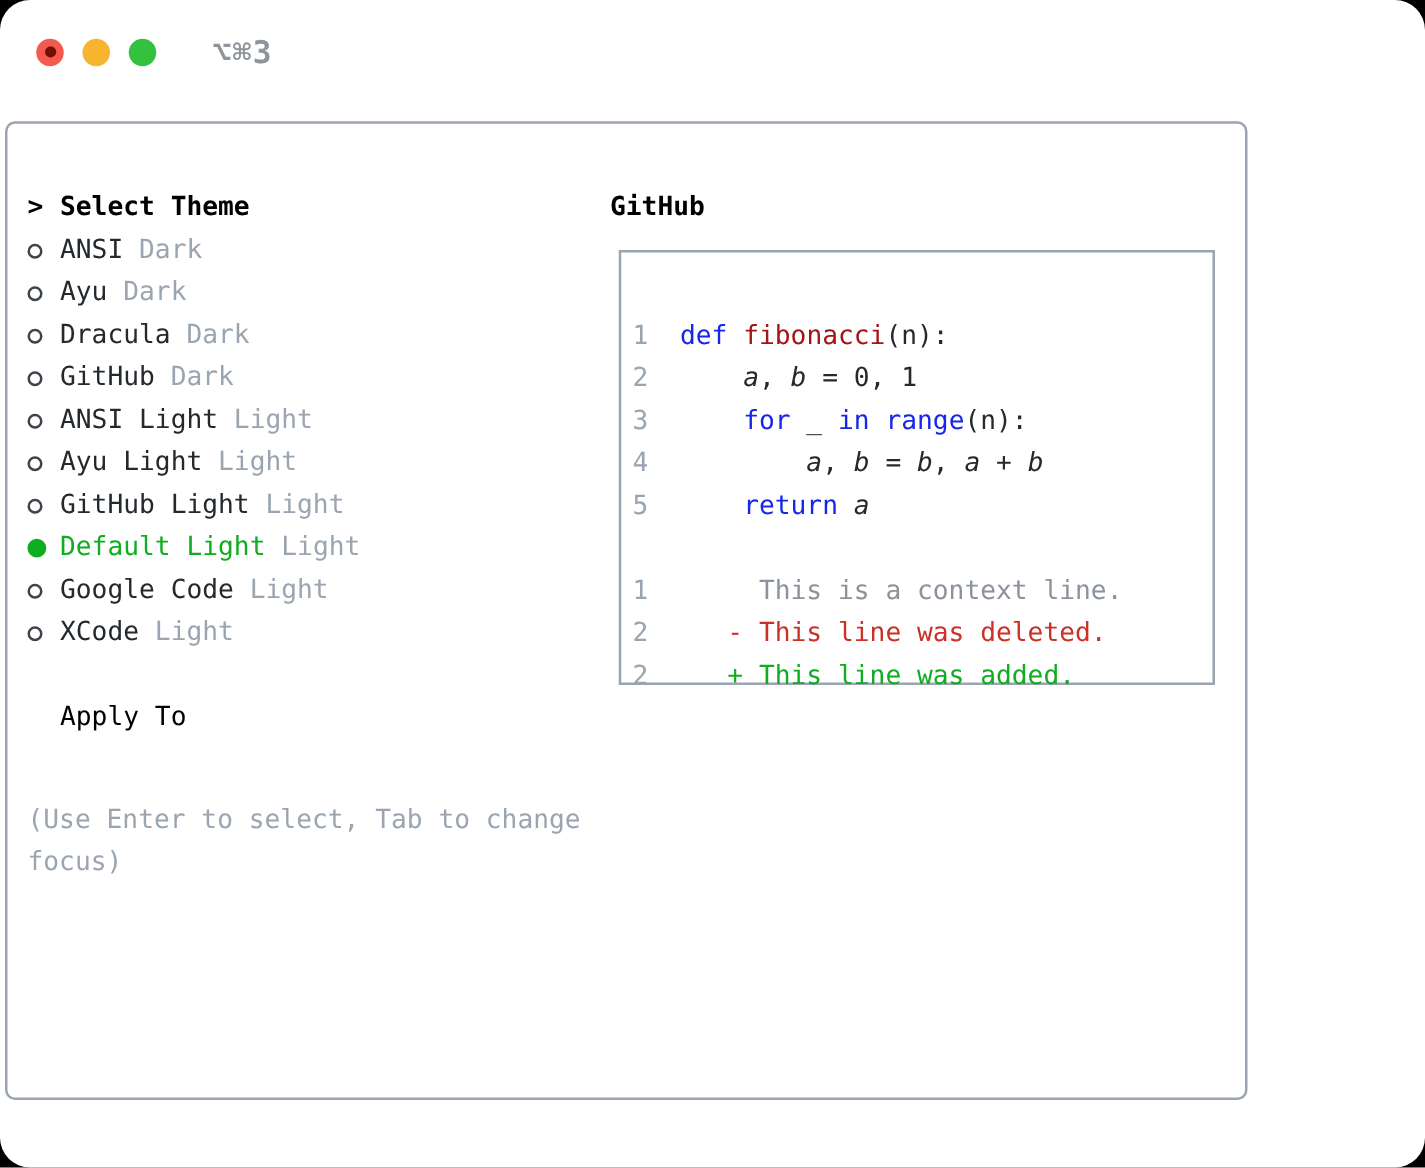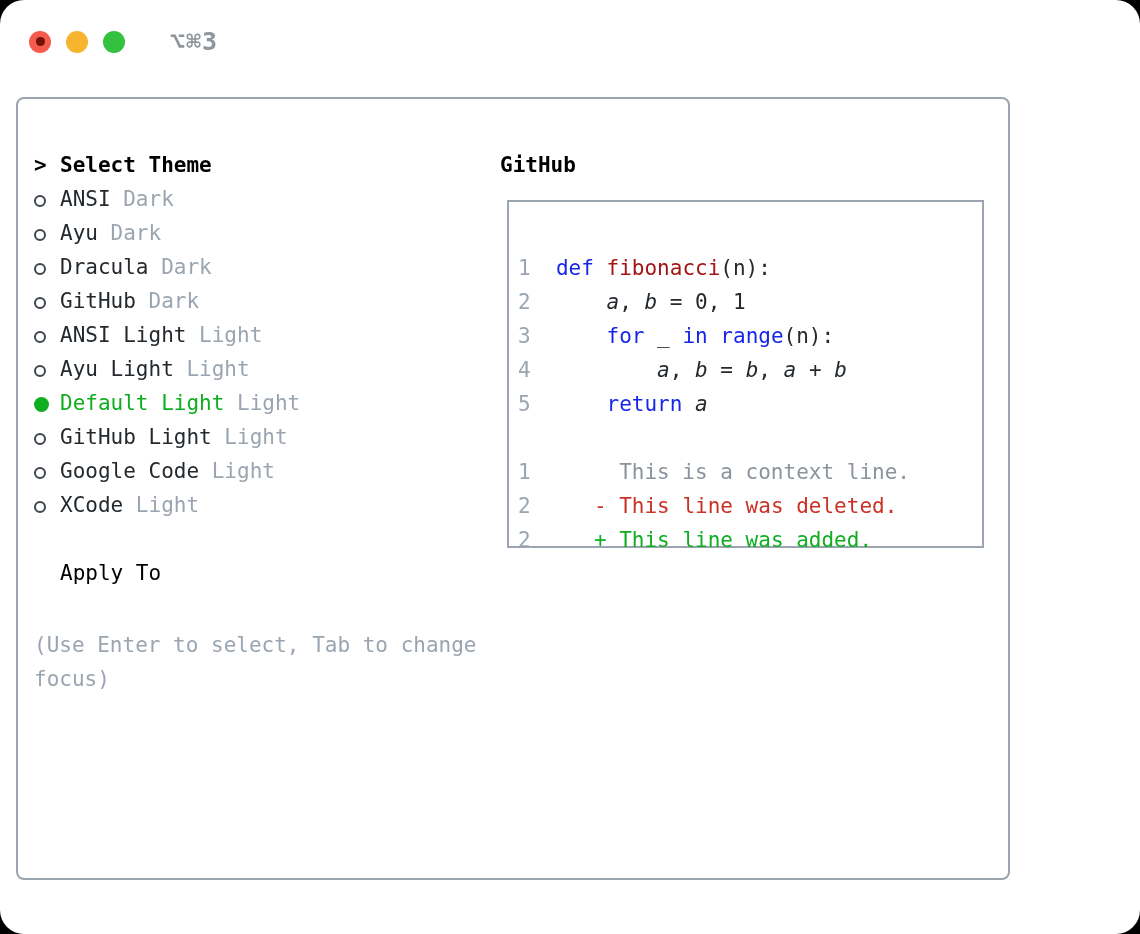--- a/index.html
+++ b/index.html
@@ -16,34 +16,34 @@
   .window{position:absolute;inset:0;background:var(--window-bg);border-radius:24px}
   
   .titlebar{position:absolute;left:29px;top:27px;display:flex;align-items:center}
   .light{width:22px;height:22px;border-radius:50%;margin-right:15px;position:relative;display:inline-block}
   .light.red{background:var(--traffic-red)}
   .light.yellow{background:var(--traffic-yellow)}
   .light.green{background:var(--traffic-green)}
   .light .dot{position:absolute;left:6.5px;top:6.5px;width:9px;height:9px;border-radius:50%;background:var(--traffic-red-dot)}
   .win-title{margin-left:30px;color:var(--title-gray);font-size:25px;font-weight:700;letter-spacing:1px}
   
-  .main-box{position:absolute;left:16px;top:97px;width:994px;height:783px;border:2px solid var(--border-gray);border-radius:8px;background:var(--window-bg)}
+  .main-box{position:absolute;left:4px;top:97px;width:994px;height:783px;border:2px solid var(--border-gray);border-radius:8px;background:var(--window-bg)}
   .left-col{position:absolute;left:16px;top:49px;font-size:21px;line-height:34px;color:var(--ink)}
   .row{white-space:pre;height:34px}
   .row.blank{height:34px}
   .marker{display:inline-block;width:26px}
   .prompt{font-weight:700;color:var(--heading-black)}
   .heading{font-weight:700;color:var(--heading-black)}
   .subheading{color:var(--heading-black)}
   .dot-ring{display:inline-block;width:12px;height:12px;border:2px solid var(--ring-gray);border-radius:50%;vertical-align:-1px}
   .dot-filled{display:inline-block;width:15px;height:15px;border-radius:50%;background:var(--accent-green);vertical-align:-2px}
   .item .name{color:var(--ink)}
   .item.selected .name{color:var(--accent-green)}
   .variant{color:var(--muted-gray)}
-  .hint{width:445px;color:var(--muted-gray);font-size:21px;line-height:34px;margin-top:4px}
+  .hint{width:445px;color:var(--muted-gray);font-size:21px;line-height:34px;margin-top:14px}
   
   .preview-title{position:absolute;left:482px;top:49px;font-size:21px;line-height:34px;font-weight:700;color:var(--heading-black)}
   .preview-box{position:absolute;left:489px;top:101px;width:477px;height:348px;border:2px solid var(--border-gray);background:var(--window-bg)}
   .code{padding:49px 0 0 9px;font-size:21px;line-height:34px}
   .code-line{white-space:pre;height:34px}
   .c-num{color:var(--muted-gray)}
   .c-kw{color:var(--keyword-blue)}
   .c-fn{color:var(--function-red)}
   .c-plain{color:var(--ink)}
   .c-var{color:var(--ink);font-style:italic}
@@ -69,22 +69,22 @@
 
     <div class="left-col">
       <div class="row"><span class="marker prompt">&gt;</span><span class="heading">Select Theme</span></div>
       <div id="theme-list">
           <div class="row item"><span class="marker"><span class="dot-ring"></span></span><span class="name">ANSI</span><span class="variant"> Dark</span></div>
           <div class="row item"><span class="marker"><span class="dot-ring"></span></span><span class="name">Ayu</span><span class="variant"> Dark</span></div>
           <div class="row item"><span class="marker"><span class="dot-ring"></span></span><span class="name">Dracula</span><span class="variant"> Dark</span></div>
           <div class="row item"><span class="marker"><span class="dot-ring"></span></span><span class="name">GitHub</span><span class="variant"> Dark</span></div>
           <div class="row item"><span class="marker"><span class="dot-ring"></span></span><span class="name">ANSI Light</span><span class="variant"> Light</span></div>
           <div class="row item"><span class="marker"><span class="dot-ring"></span></span><span class="name">Ayu Light</span><span class="variant"> Light</span></div>
+          <div class="row item"><span class="marker"><span class="dot-ring"></span></span><span class="name">GitHub Light</span><span class="variant"> Light</span></div>
           <div class="row item selected"><span class="marker"><span class="dot-filled"></span></span><span class="name">Default Light</span><span class="variant"> Light</span></div>
-          <div class="row item"><span class="marker"><span class="dot-ring"></span></span><span class="name">GitHub Light</span><span class="variant"> Light</span></div>
           <div class="row item"><span class="marker"><span class="dot-ring"></span></span><span class="name">Google Code</span><span class="variant"> Light</span></div>
           <div class="row item"><span class="marker"><span class="dot-ring"></span></span><span class="name">XCode</span><span class="variant"> Light</span></div>
         </div>
       <div class="row blank"></div>
       <div class="row"><span class="marker"></span><span class="subheading">Apply To</span></div>
       <div class="row blank"></div>
       <div class="hint">(Use Enter to select, Tab to change focus)</div>
     </div>
 
     <div class="preview-title">GitHub</div>

